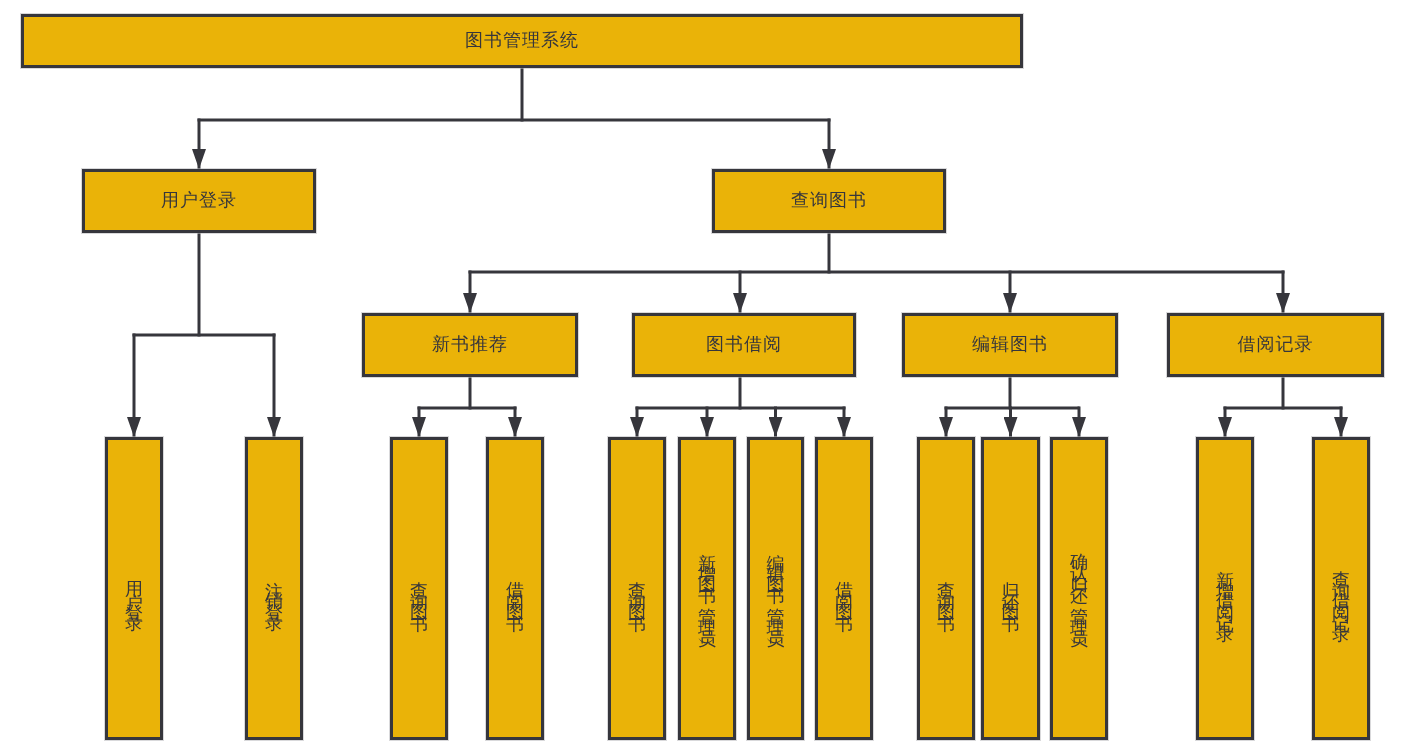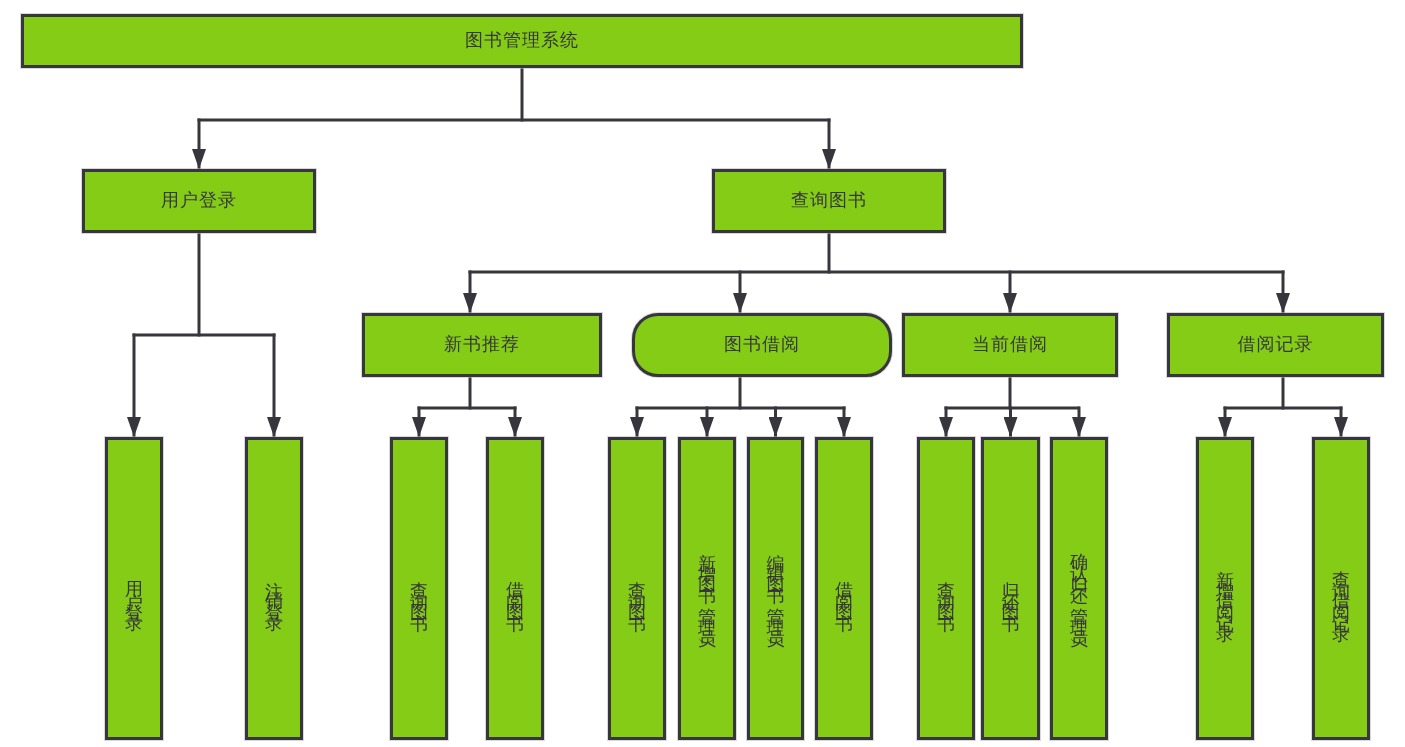--- a/index.html
+++ b/index.html
@@ -18,21 +18,21 @@
   #connector-layer {
     position: absolute;
     left: 0;
     top: 0;
     width: 1405px;
     height: 747px;
   }
   .box {
     position: absolute;
     box-sizing: border-box;
-    background: #84cc16;
+    background: #eab308;
     border: 3px solid #36363c;
     box-shadow: 0 0 0 1px rgba(185,185,190,0.55);
     display: flex;
     align-items: center;
     justify-content: center;
     color: #36363c;
     font-size: 18px;
     letter-spacing: 1px;
     line-height: 1.2;
   }
@@ -126,28 +126,28 @@
     <span>图书管理系统</span>
   </div>
 
   <div class="box" style="left:82px; top:169px; width:234px; height:64px;">
     <span>用户登录</span>
   </div>
   <div class="box" style="left:712px; top:169px; width:234px; height:64px;">
     <span>查询图书</span>
   </div>
 
-  <div class="box" style="left:362px; top:313px; width:240px; height:64px;">
+  <div class="box" style="left:362px; top:313px; width:216px; height:64px;">
     <span>新书推荐</span>
   </div>
-  <div class="box" style="left:632px; top:313px; width:260px; height:64px;border-radius:26px;">
+  <div class="box" style="left:632px; top:313px; width:224px; height:64px;">
     <span>图书借阅</span>
   </div>
   <div class="box" style="left:902px; top:313px; width:216px; height:64px;">
-    <span>当前借阅</span>
+    <span>编辑图书</span>
   </div>
   <div class="box" style="left:1167px; top:313px; width:217px; height:64px;">
     <span>借阅记录</span>
   </div>
 
   <div class="box" style="left:105px; top:437px; width:58px; height:303px;">
     <span class="vtext">用户登录</span>
   </div>
   <div class="box" style="left:245px; top:437px; width:58px; height:303px;">
     <span class="vtext">注销登录</span>

